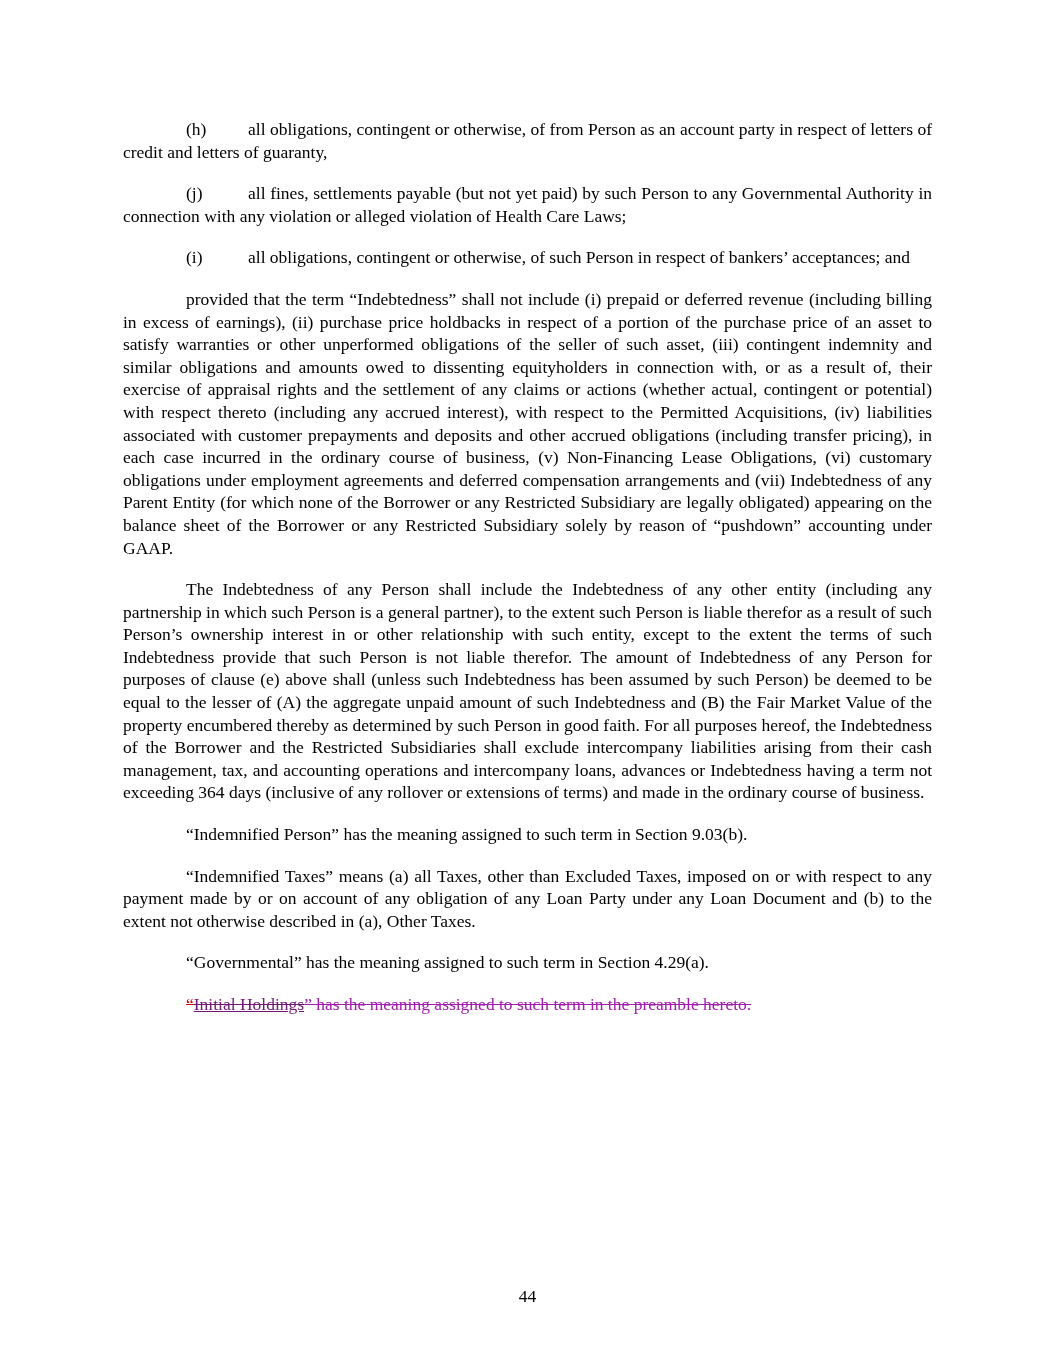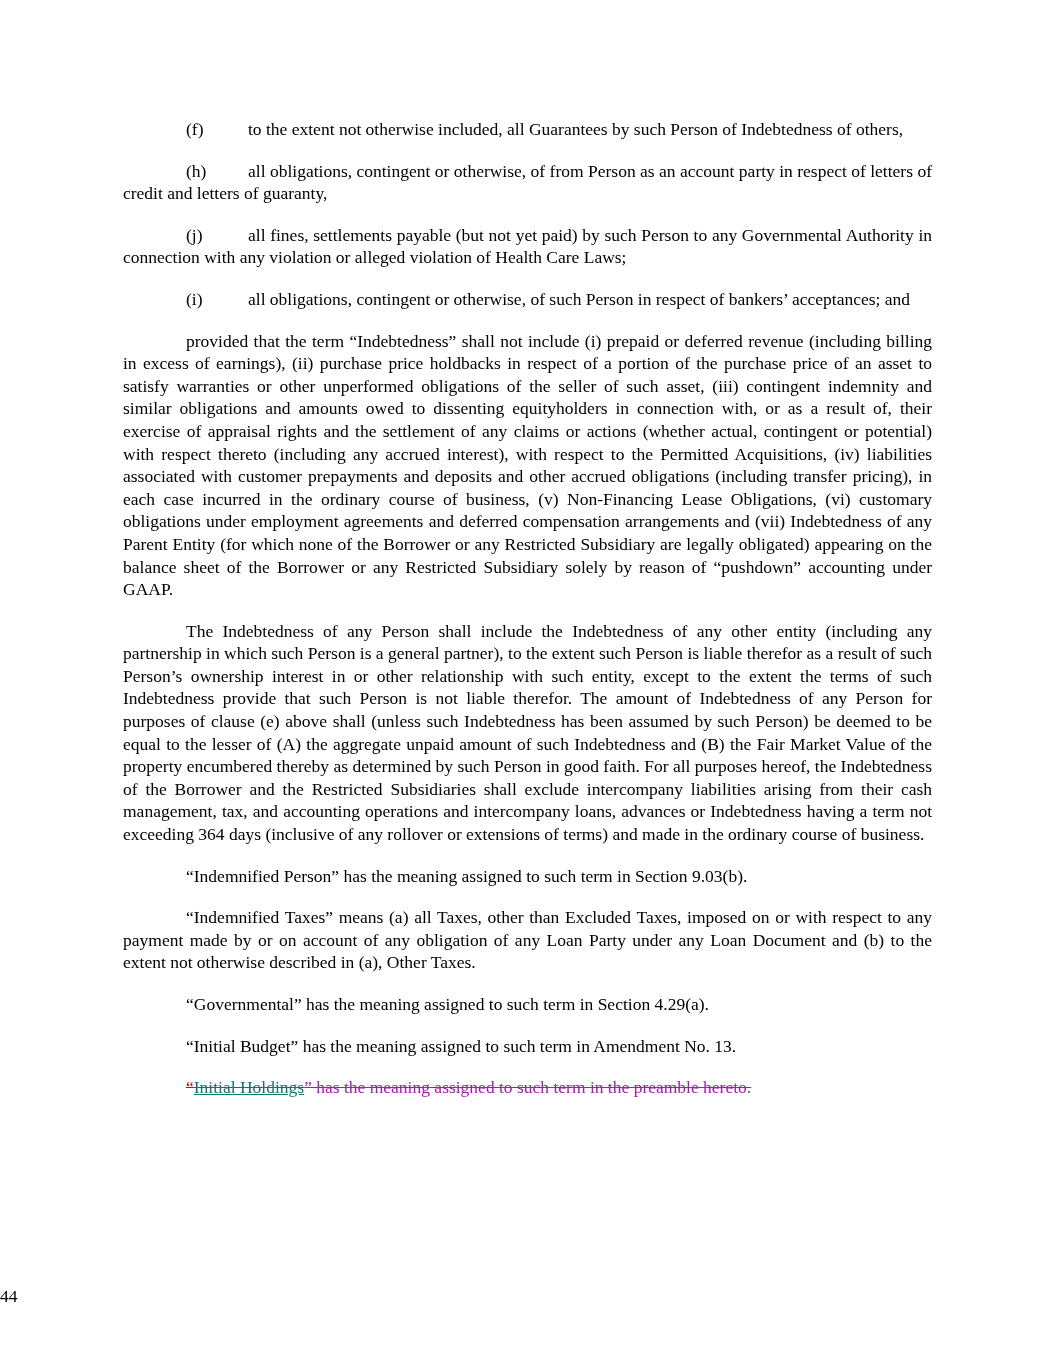--- a/index.html
+++ b/index.html
@@ -34,37 +34,35 @@
     text-indent: 0;
   }
   .seg.u { }
   .seg.s { text-decoration: line-through; }
   .seg.u.s { text-decoration: underline line-through; }
   .page-footer {
     position: absolute;
     bottom: 58px;
     left: 0;
     width: 100%;
-    text-align: left;
+    text-align: center;
     font-size: 17.5px;
   }
 </style>
 </head>
 <body>
 
 <main class="page">
   <section class="doc-body">
-      <p class="para"><span class="clause-label">(f)</span><span class="seg">to the extent not otherwise included, all Guarantees by such Person of Indebtedness of others,</span></p>
       <p class="para"><span class="clause-label">(h)</span><span class="seg">all obligations, contingent or otherwise, of from Person as an account party in respect of letters of credit and letters of guaranty,</span></p>
       <p class="para"><span class="clause-label">(j)</span><span class="seg">all fines, settlements payable (but not yet paid) by such Person to any Governmental Authority in connection with any violation or alleged violation of Health Care Laws;</span></p>
       <p class="para"><span class="clause-label">(i)</span><span class="seg">all obligations, contingent or otherwise, of such Person in respect of bankers’ acceptances; and</span></p>
       <p class="para"><span class="seg u">provided</span><span class="seg"> that the term “Indebtedness” shall not include (i) prepaid or deferred revenue (including billing in excess of earnings), (ii) purchase price holdbacks in respect of a portion of the purchase price of an asset to satisfy warranties or other unperformed obligations of the seller of such asset, (iii) contingent indemnity and similar obligations and amounts owed to dissenting equityholders in connection with, or as a result of, their exercise of appraisal rights and the settlement of any claims or actions (whether actual, contingent or potential) with respect thereto (including any accrued interest), with respect to the Permitted Acquisitions, (iv) liabilities associated with customer prepayments and deposits and other accrued obligations (including transfer pricing), in each case incurred in the ordinary course of business, (v) Non-Financing Lease Obligations, (vi) customary obligations under employment agreements and deferred compensation arrangements and (vii) Indebtedness of any Parent Entity (for which none of the Borrower or any Restricted Subsidiary are legally obligated) appearing on the balance sheet of the Borrower or any Restricted Subsidiary solely by reason of “pushdown” accounting under GAAP.</span></p>
       <p class="para"><span class="seg">The Indebtedness of any Person shall include the Indebtedness of any other entity (including any partnership in which such Person is a general partner), to the extent such Person is liable therefor as a result of such Person’s ownership interest in or other relationship with such entity, except to the extent the terms of such Indebtedness provide that such Person is not liable therefor.  The amount of Indebtedness of any Person for purposes of </span><span class="seg u">clause (e)</span><span class="seg"> above shall (unless such Indebtedness has been assumed by such Person) be deemed to be equal to the lesser of (A) the aggregate unpaid amount of such Indebtedness and (B) the Fair Market Value of the property encumbered thereby as determined by such Person in good faith.  For all purposes hereof, the Indebtedness of the Borrower and the Restricted Subsidiaries shall exclude intercompany liabilities arising from their cash management, tax, and accounting operations and intercompany loans, advances or Indebtedness having a term not exceeding 364 days (inclusive of any rollover or extensions of terms) and made in the ordinary course of business.</span></p>
       <p class="para"><span class="seg">“</span><span class="seg u">Indemnified Person</span><span class="seg">” has the meaning assigned to such term in </span><span class="seg u">Section 9.03(b)</span><span class="seg">.</span></p>
       <p class="para"><span class="seg">“</span><span class="seg u">Indemnified Taxes</span><span class="seg">” means (a) all Taxes, other than Excluded Taxes, imposed on or with respect to any payment made by or on account of any obligation of any Loan Party under any Loan Document and (b) to the extent not otherwise described in (a), Other Taxes.</span></p>
       <p class="para"><span class="seg">“</span><span class="seg u">Governmental</span><span class="seg">” has the meaning assigned to such term in </span><span class="seg u">Section 4.29(a)</span><span class="seg">.</span></p>
-      <p class="para"><span class="seg">“</span><span class="seg u">Initial Budget</span><span class="seg">” has the meaning assigned to such term in Amendment No. 13.</span></p>
-      <p class="para"><span class="seg s" style="color: rgb(212, 0, 0);">“</span><span class="seg u s" style="color: #0f766e;">Initial Holdings</span><span class="seg s" style="color: #a21caf;">” has the meaning assigned to such term in the preamble hereto.</span></p>
+      <p class="para"><span class="seg s" style="color: rgb(212, 0, 0);">“</span><span class="seg u s" style="color: #701a75;">Initial Holdings</span><span class="seg s" style="color: #a21caf;">” has the meaning assigned to such term in the preamble hereto.</span></p>
     </section>
   <footer class="page-footer">
     <span>44</span>
   </footer>
 </main>
 
 </body></html>

